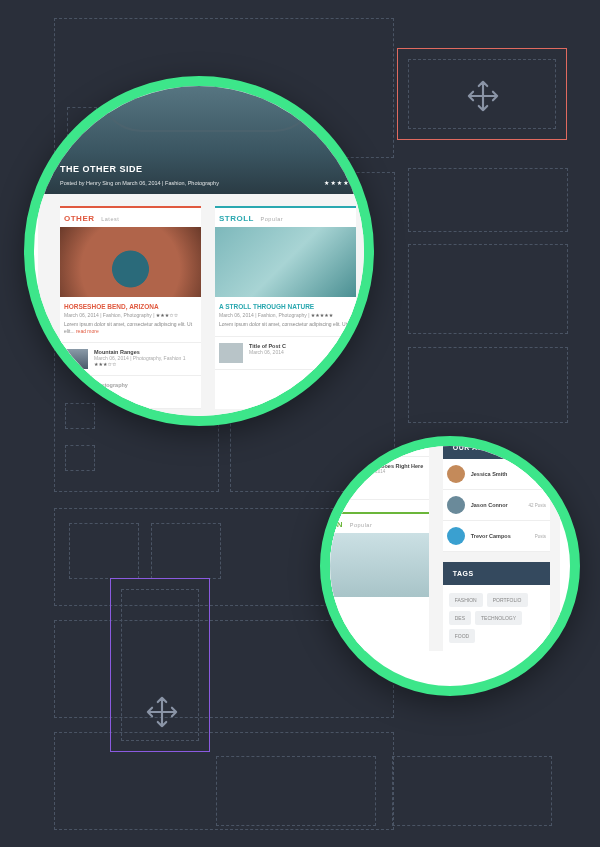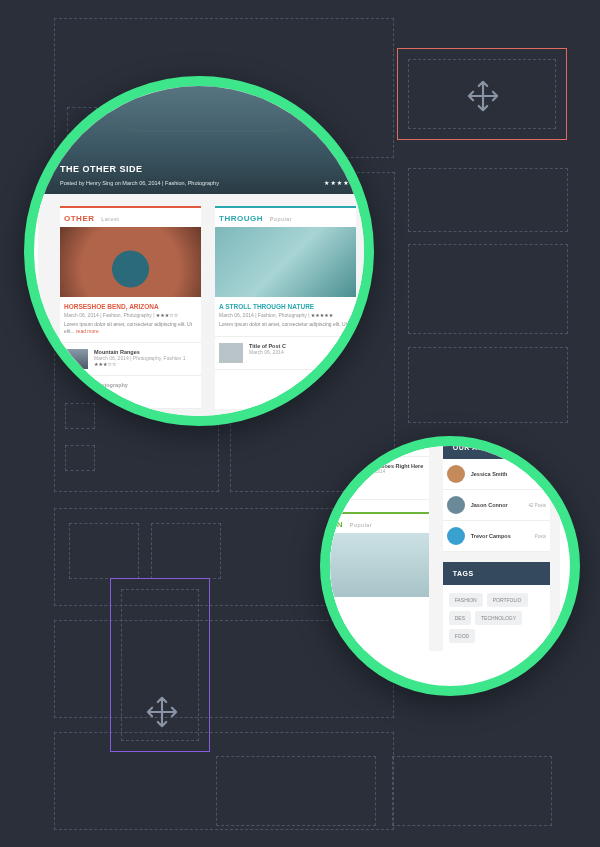--- a/index.html
+++ b/index.html
@@ -186,21 +186,21 @@
         </div>
         <div class="subrow">
           <div class="thumb" style="background:#9aa;"></div>
           <div class="info">
             <div class="sub-title" style="opacity:.5">Photography</div>
           </div>
         </div>
       </div>
       <div class="col nature">
         <div class="col-head">
-          <span>THROUGH</span>
+          <span>STROLL</span>
           <span class="sub">Popular</span>
         </div>
         <div class="card-img"></div>
         <div class="card-body">
           <div class="card-title">A STROLL THROUGH NATURE</div>
           <div class="card-meta">
             <span>March 06, 2014 | Fashion, Photography |</span>
             <span class="card-stars">★★★★★</span>
           </div>
           <div class="card-text">Lorem ipsum dolor sit amet, consectetur adipiscing elit. Ut...</div>

